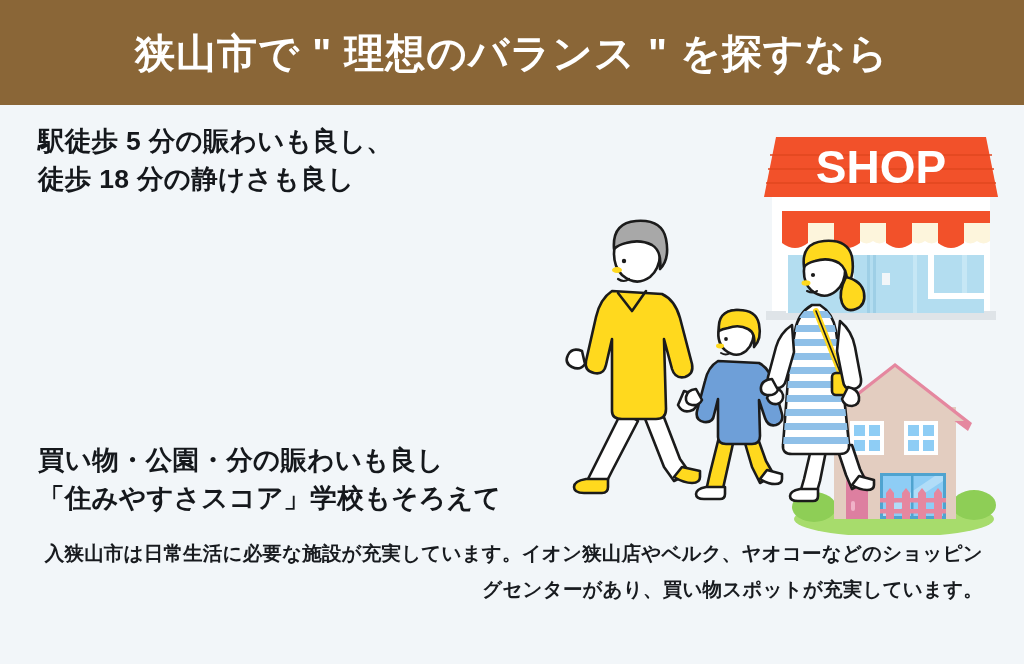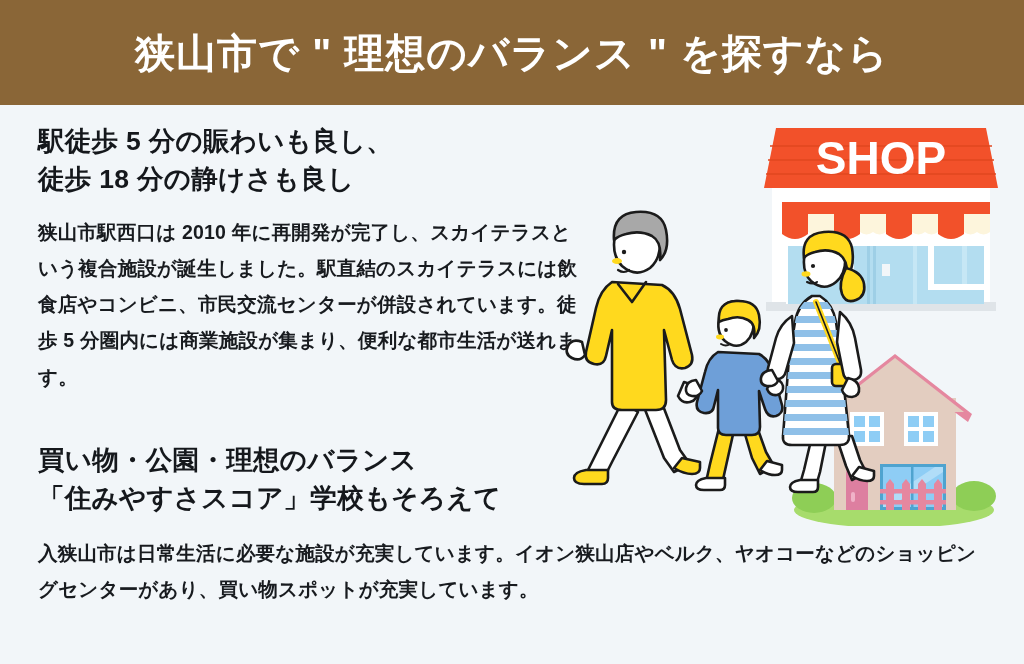--- a/index.html
+++ b/index.html
@@ -71,52 +71,52 @@
 
   .sec2 {
     position: absolute;
     left: 38px;
     top: 337px;
     width: 950px;
   }
   .sec2 p.body-text {
     width: 945px;
     margin-top: 18px;
+    text-align: right;
   }
 
   
   .illus {
     position: absolute;
     left: 560px;
-    top: 1px;
+    top: 10px;
     width: 464px;
     height: 420px;
   }
   .illus svg { display: block; }
 </style>
 </head>
 <body>
 
 <div class="banner">
   <div class="banner-title">狭山市で " 理想のバランス " を探すなら</div>
 </div>
 
 <div class="page">
 
   <div class="text-col">
     <h2 class="sec-head">
       <span>駅徒歩 5 分の賑わいも良し、</span>
       <span class="l2">徒歩 18 分の静けさも良し</span>
     </h2>
-    <p class="body-text">狭山市駅西口は 2010 年に再開発が完了し、スカイテラスという複合施設が誕生しました。駅直結のスカイテラスには飲食店やコンビニ、市民交流センターが併設されています。徒歩 5 分圏内には商業施設が集まり、便利な都市生活が送れます。</p>
   </div>
 
   <div class="sec2">
     <h2 class="sec-head">
-      <span>買い物・公園・理想のバランス</span>
+      <span>買い物・公園・分の賑わいも良し</span>
       <span class="l2">「住みやすさスコア」学校もそろえて</span>
     </h2>
     <p class="body-text">入狭山市は日常生活に必要な施設が充実しています。イオン狭山店やベルク、ヤオコーなどのショッピングセンターがあり、買い物スポットが充実しています。</p>
   </div>
 
   <div class="illus">
     <svg width="464" height="420" viewBox="0 0 464 420" xmlns="http://www.w3.org/2000/svg">
 
       <g>
 

